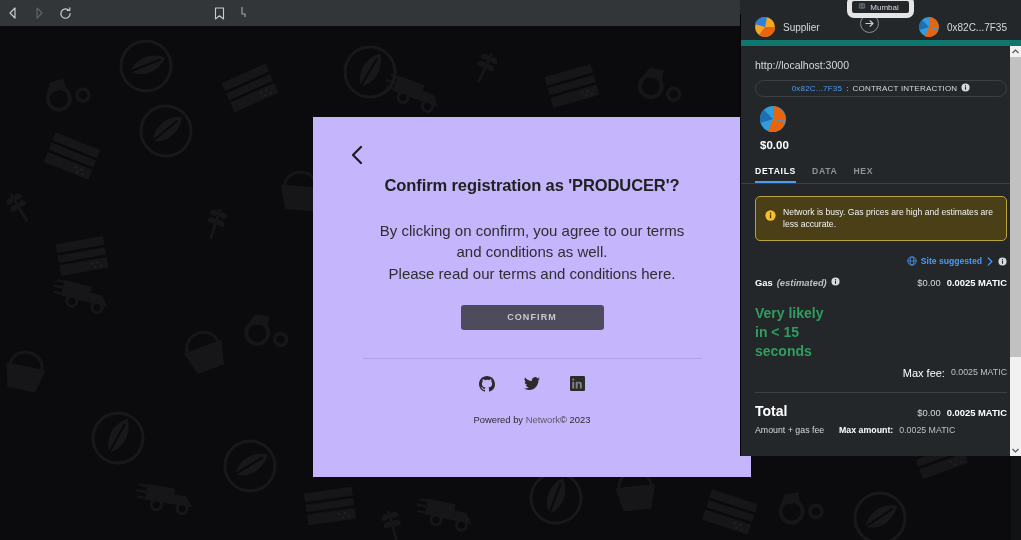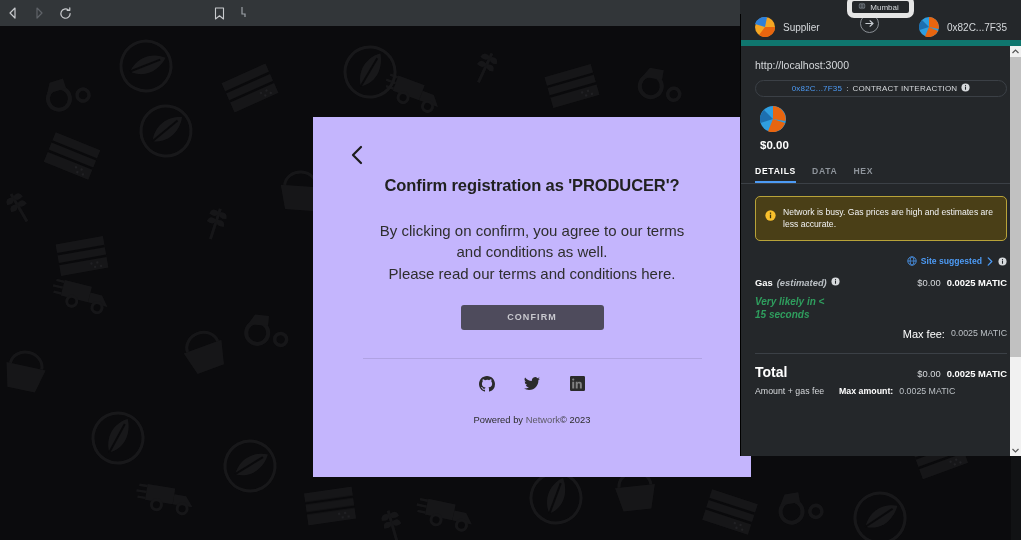--- a/index.html
+++ b/index.html
@@ -265,22 +265,22 @@
   #mm-site-suggested-label { font-size: 8.6px; color: #4d9bf5; font-weight: 700; }
 
   .mm-fee-row { display: flex; align-items: flex-start; margin-top: 7px; }
   .mm-fee-left { flex: 0 0 115px; }
   .mm-fee-right { flex: 1 1 auto; text-align: right; display: flex; justify-content: flex-end; align-items: baseline; gap: 6px; }
   #mm-gas-label { font-size: 9.4px; color: #ffffff; font-weight: 700; display: flex; align-items: center; gap: 4px; }
   #mm-gas-label i { font-style: italic; font-weight: 700; color: #bbc0c5; }
   #mm-gas-fiat { font-size: 9.4px; color: #d6d9dc; }
   #mm-gas-amount { font-size: 9.4px; color: #ffffff; font-weight: 700; }
   #mm-gas-speed {
-    font-size: 10px; color: #2f9e5e; font-weight: 700;
-    line-height: 1.35; margin-top: 7px; width: 78px; font-style: italic;
+    font-size: 14px; color: #2f9e5e; font-weight: 700;
+    line-height: 1.35; margin-top: 16px; width: 78px;
   }
   #mm-maxfee-label { font-size: 11px; color: #ffffff; font-weight: 400; padding-left: 40px; }
   #mm-maxfee-value { font-size: 8.8px; color: #bbc0c5; }
   .mm-maxfee-row { display: flex; justify-content: flex-end; gap: 6px; margin-top: 6px; }
 
   #mm-separator { margin: 13px 0 0 0; height: 1px; background: #3b4046; }
 
   #mm-total-row { display: flex; align-items: baseline; margin-top: 10px; }
   #mm-total-label { font-size: 14px; color: #ffffff; font-weight: 700; flex: 0 0 115px; }
   #mm-total-fiat { font-size: 9.4px; color: #d6d9dc; }

